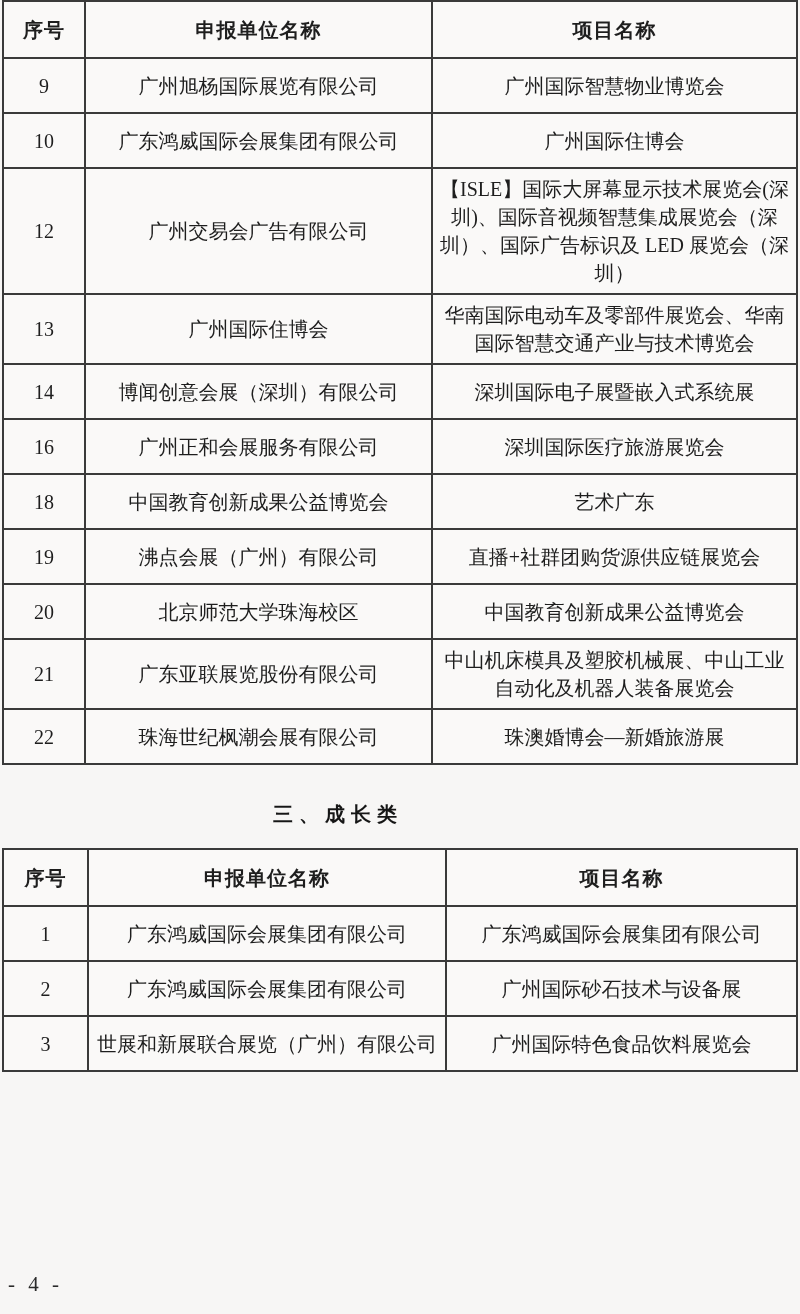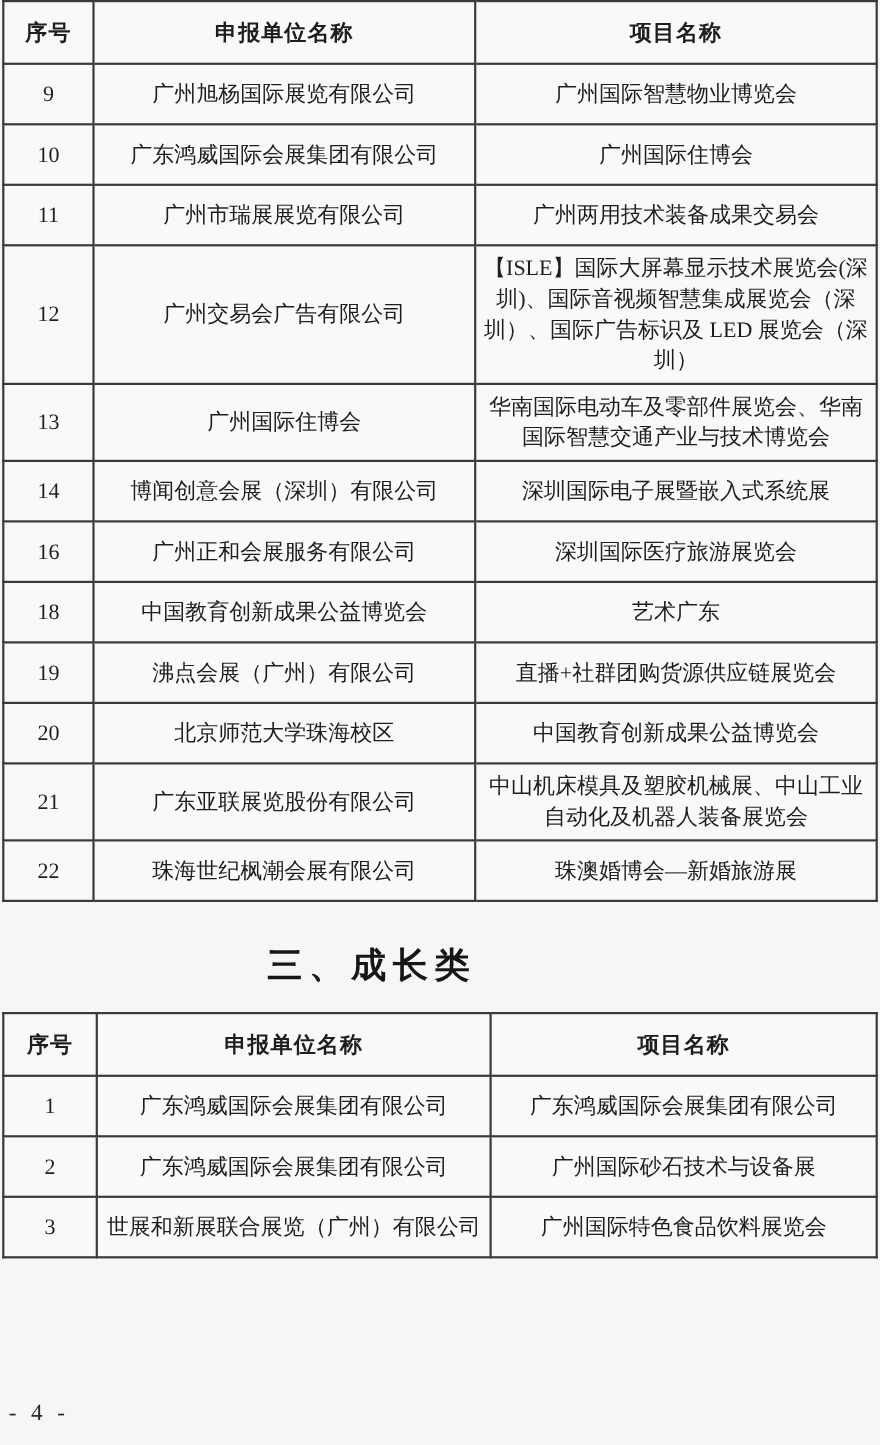--- a/index.html
+++ b/index.html
@@ -45,21 +45,21 @@
   }
   td.cell-no {
     font-family: "Liberation Serif", "DejaVu Serif", serif;
     font-size: 19px;
   }
   .section-heading {
     margin: 36px 0 20px 0;
     text-align: center;
     font-family: "Liberation Sans", "DejaVu Sans", sans-serif;
     font-weight: bold;
-    font-size: 32px;
+    font-size: 20px;
     letter-spacing: 6px;
     color: #161616;
   }
   #table-growth { margin-top: 0; }
   .page-number {
     position: absolute;
     left: 8px;
     top: 1272px;
     font-size: 21px;
     letter-spacing: 4px;
@@ -91,25 +91,20 @@
           <td class="cell-company">广州旭杨国际展览有限公司</td>
           <td class="cell-project">广州国际智慧物业博览会</td>
         </tr>
 
         <tr>
           <td class="cell-no">10</td>
           <td class="cell-company">广东鸿威国际会展集团有限公司</td>
           <td class="cell-project">广州国际住博会</td>
         </tr>
 
-        <tr>
-          <td class="cell-no">11</td>
-          <td class="cell-company">广州市瑞展展览有限公司</td>
-          <td class="cell-project">广州两用技术装备成果交易会</td>
-        </tr>
 
         <tr>
           <td class="cell-no">12</td>
           <td class="cell-company">广州交易会广告有限公司</td>
           <td class="cell-project">【ISLE】国际大屏幕显示技术展览会(深圳)、国际音视频智慧集成展览会（深圳）、国际广告标识及 LED 展览会（深圳）</td>
         </tr>
 
         <tr>
           <td class="cell-no">13</td>
           <td class="cell-company">广州国际住博会</td>

